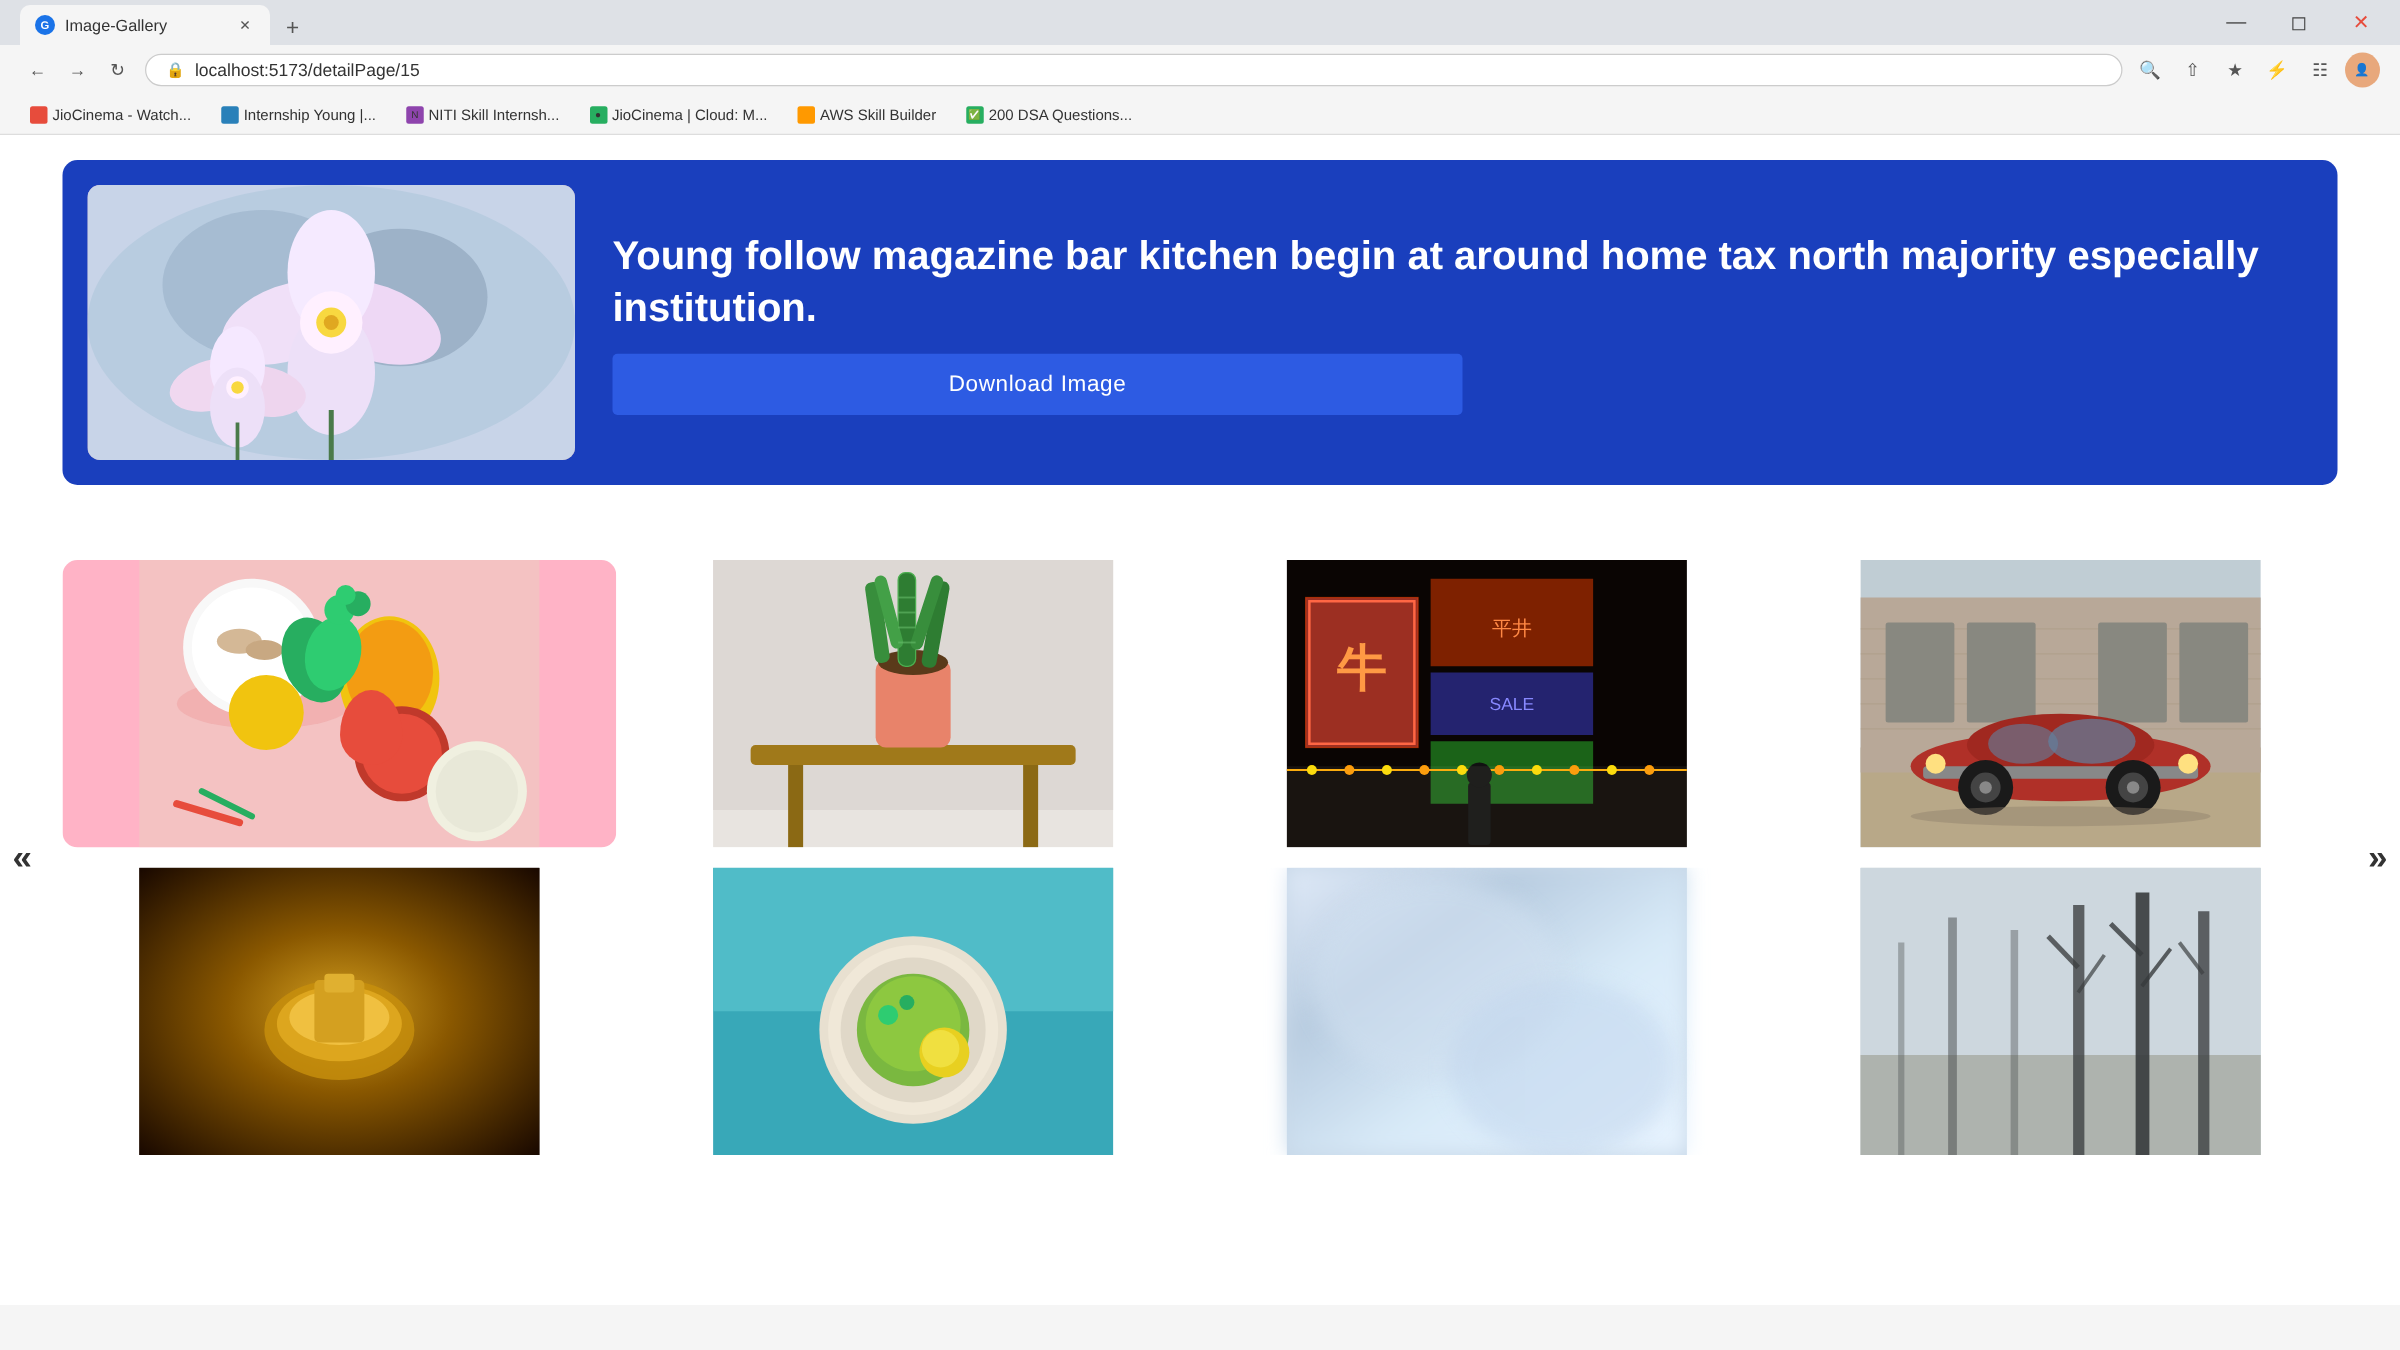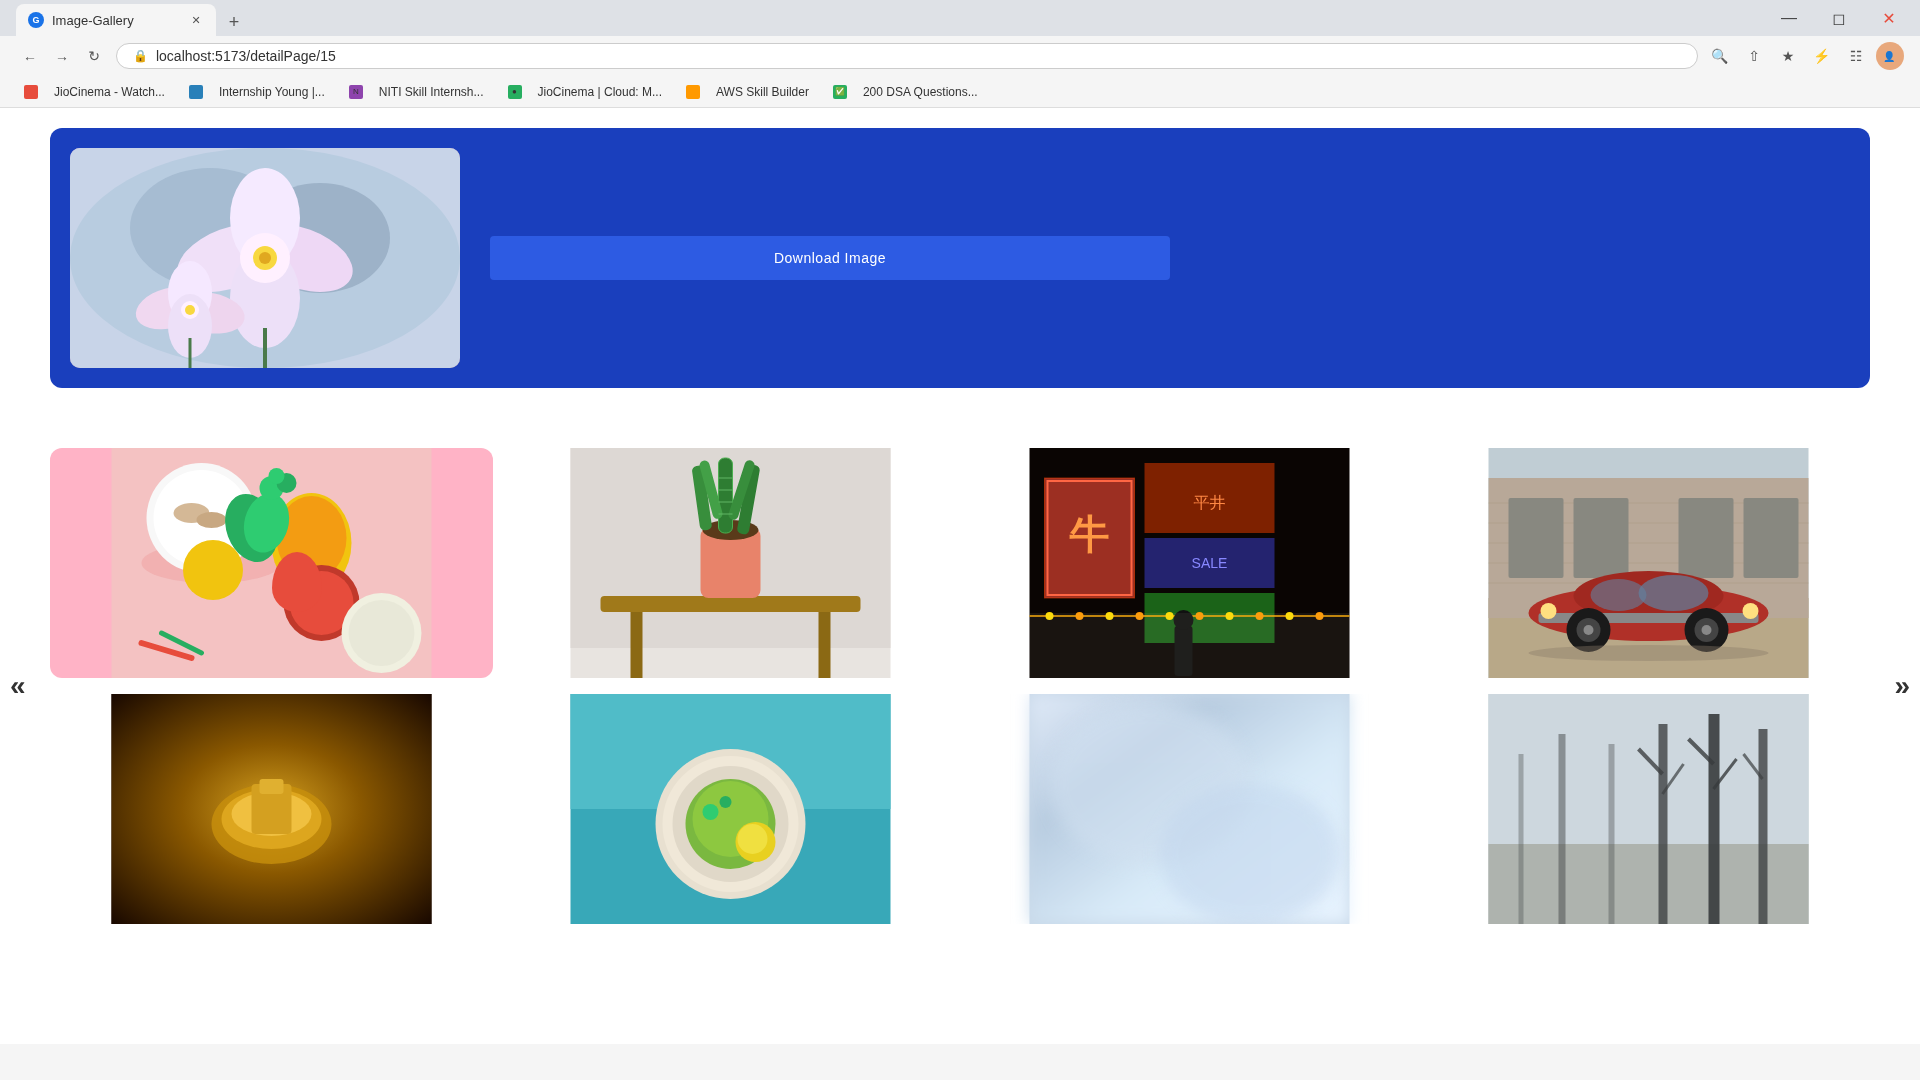--- a/index.html
+++ b/index.html
@@ -147,21 +147,21 @@
       padding: 4px 16px;
       height: 32px;
       gap: 8px;
       border-bottom: 1px solid #ddd;
       font-size: 12px;
     }
 
     .bookmark-item {
       display: flex;
       align-items: center;
-      gap: 16px;
+      gap: 4px;
       padding: 2px 8px;
       border-radius: 4px;
       cursor: pointer;
       color: #333;
       white-space: nowrap;
     }
 
     .bk-favicon {
       width: 14px; height: 14px;
       border-radius: 2px;
@@ -226,21 +226,21 @@
       margin-bottom: 24px;
     }
 
     .download-btn {
       background: #2d5be3;
       border: none;
       color: white;
       padding: 14px 0;
       width: 100%;
       max-width: 680px;
-      font-size: 14px;
+      font-size: 18px;
       border-radius: 4px;
       cursor: pointer;
       letter-spacing: 0.5px;
     }
 
     
     .related-section {
       padding: 40px 0 20px;
       position: relative;
     }
@@ -419,20 +419,21 @@
           <ellipse cx="120" cy="178" rx="22" ry="32" fill="#ede0f8"></ellipse>
           <circle cx="120" cy="162" r="9" fill="#fff0ff"></circle>
           <circle cx="120" cy="162" r="5" fill="#f8d840"></circle>
 
           <line x1="195" y1="220" x2="195" y2="180" stroke="#4a7a4a" stroke-width="4"></line>
           <line x1="120" y1="220" x2="120" y2="190" stroke="#4a7a4a" stroke-width="3"></line>
         </svg>
       </div>
     </div>
     <div class="hero-text">
+      <h1 class="hero-title">Young follow magazine bar kitchen begin at around home tax north majority especially institution.</h1>
       <button class="download-btn">Download Image</button>
     </div>
   </div>
 
   <div class="related-section">
 
     <div class="carousel-container">
       <div class="carousel-arrow left">«</div>
 
       <div class="image-grid">

